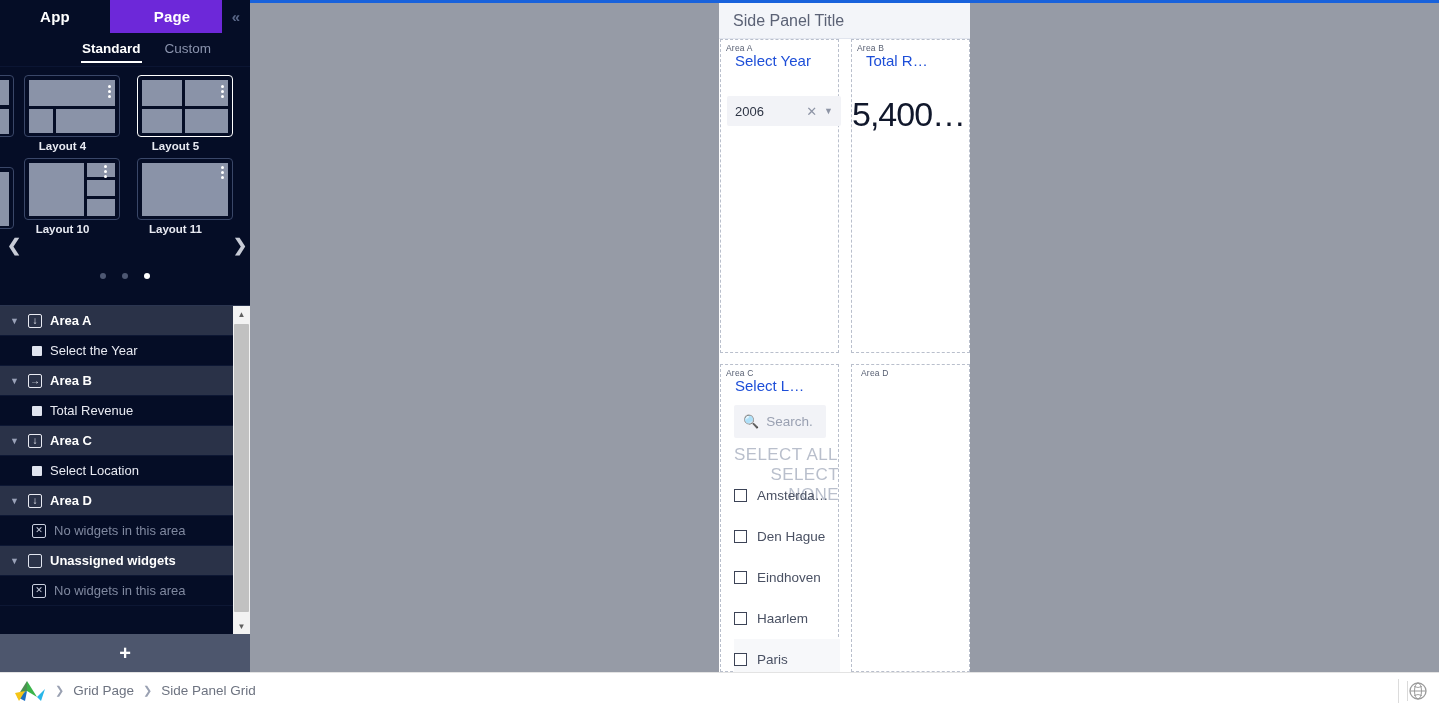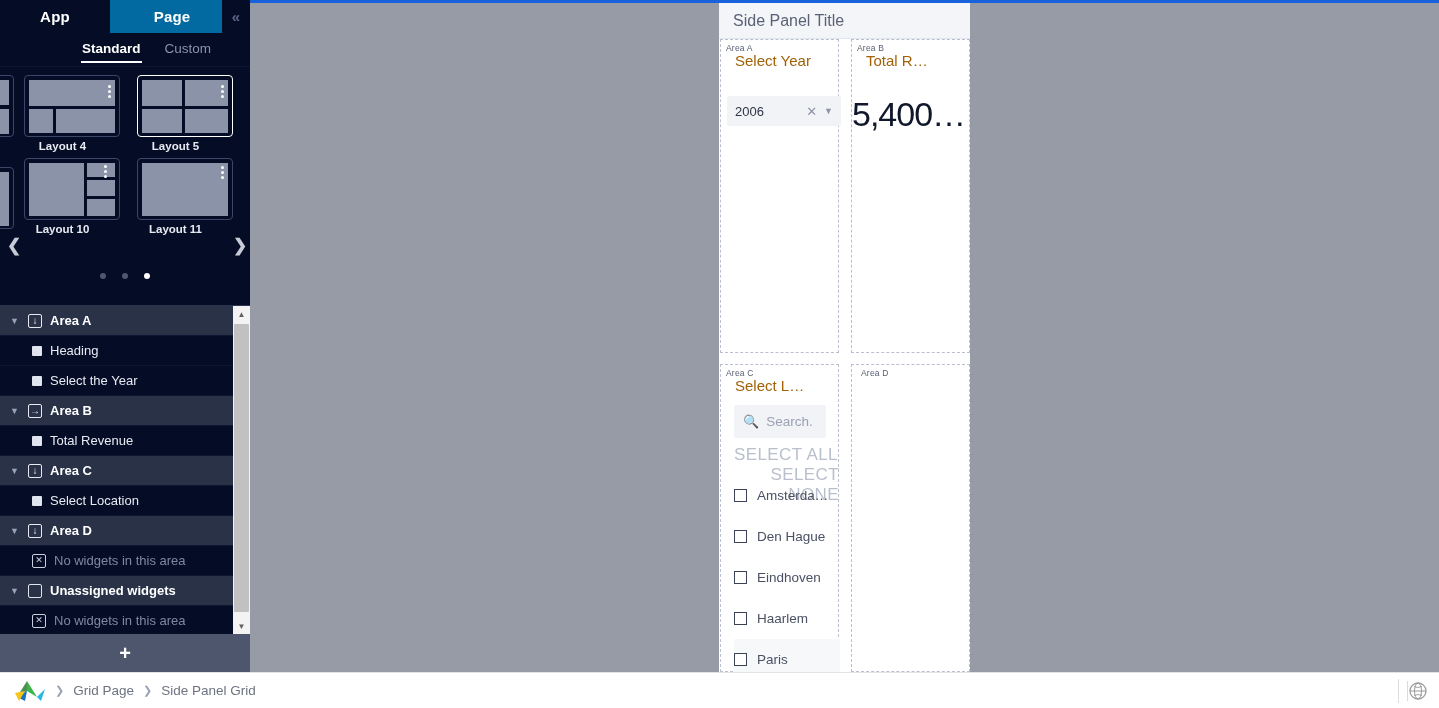--- a/index.html
+++ b/index.html
@@ -28,21 +28,21 @@
 
   
   .toptabs { display: flex; height: 33px; width: 250px; }
   .toptab {
     flex: 1 1 auto; display: flex; align-items: center; justify-content: center;
     font-size: 15px; font-weight: bold; letter-spacing: .2px;
     color: #ffffff; cursor: pointer; user-select: none;
     background: #050d26;
   }
   .toptab.app { width: 110px; flex: 0 0 110px; background:#050d26; }
-  .toptab.page { width: 112px; flex: 0 0 112px; background:#0369a1;padding-left:12px; }
+  .toptab.page { width: 112px; flex: 0 0 112px; background:#6d28d9;padding-left:12px; }
   .collapse-btn {
     flex: 0 0 28px; display:flex; align-items:center; justify-content:center;
     color:#5a6788; font-size:15px; font-weight:bold; cursor:pointer; background:#050d26;
   }
 
   
   .subtabs {
     height: 34px; display:flex; align-items:center; justify-content:center;
     gap: 24px; background:#050d26; border-bottom: 1px solid #0b1533;
   }
@@ -145,21 +145,21 @@
   .sp-body { position:absolute; left:0; top:36px; width:251px; height:633px; background:#ffffff; }
 
   .grid-area {
     position:absolute; border:1px dashed #b9bfcc; background:#ffffff;
   }
   .area-tag {
     position:absolute; left:5px; top:3px; font-size:8.5px; color:#555d70;
     letter-spacing:.2px; pointer-events:none;
   }
   .wtitle {
-    position:absolute; left:14px; top:12px; font-size:15px; color:#a16207;
+    position:absolute; left:14px; top:12px; font-size:15px; color:#1d4ed8;
     white-space:nowrap;
   }
 
   
   .select-box {
     position:absolute; left:6px; top:56px; width:114px; height:30px;
     background:#f2f3f7; border-radius:2px; display:flex; align-items:center;
     padding:0 8px; font-size:13px; color:#2e3545; cursor:pointer;
   }
   .select-box .val { flex:1 1 auto; }
@@ -321,24 +321,20 @@
 
     <div class="tree-wrap">
       <div class="tree">
 
         <div class="trow area">
           <span class="caret">▼</span>
           <span class="boxicon red">↓</span>
           <span>Area A</span>
         </div>
 
-        <div class="trow child">
-          <span class="sqicon"></span>
-          <span>Heading</span>
-        </div>
 
         <div class="trow child">
           <span class="sqicon"></span>
           <span>Select the Year</span>
         </div>
 
         <div class="trow area">
           <span class="caret">▼</span>
           <span class="boxicon red">→</span>
           <span>Area B</span>

